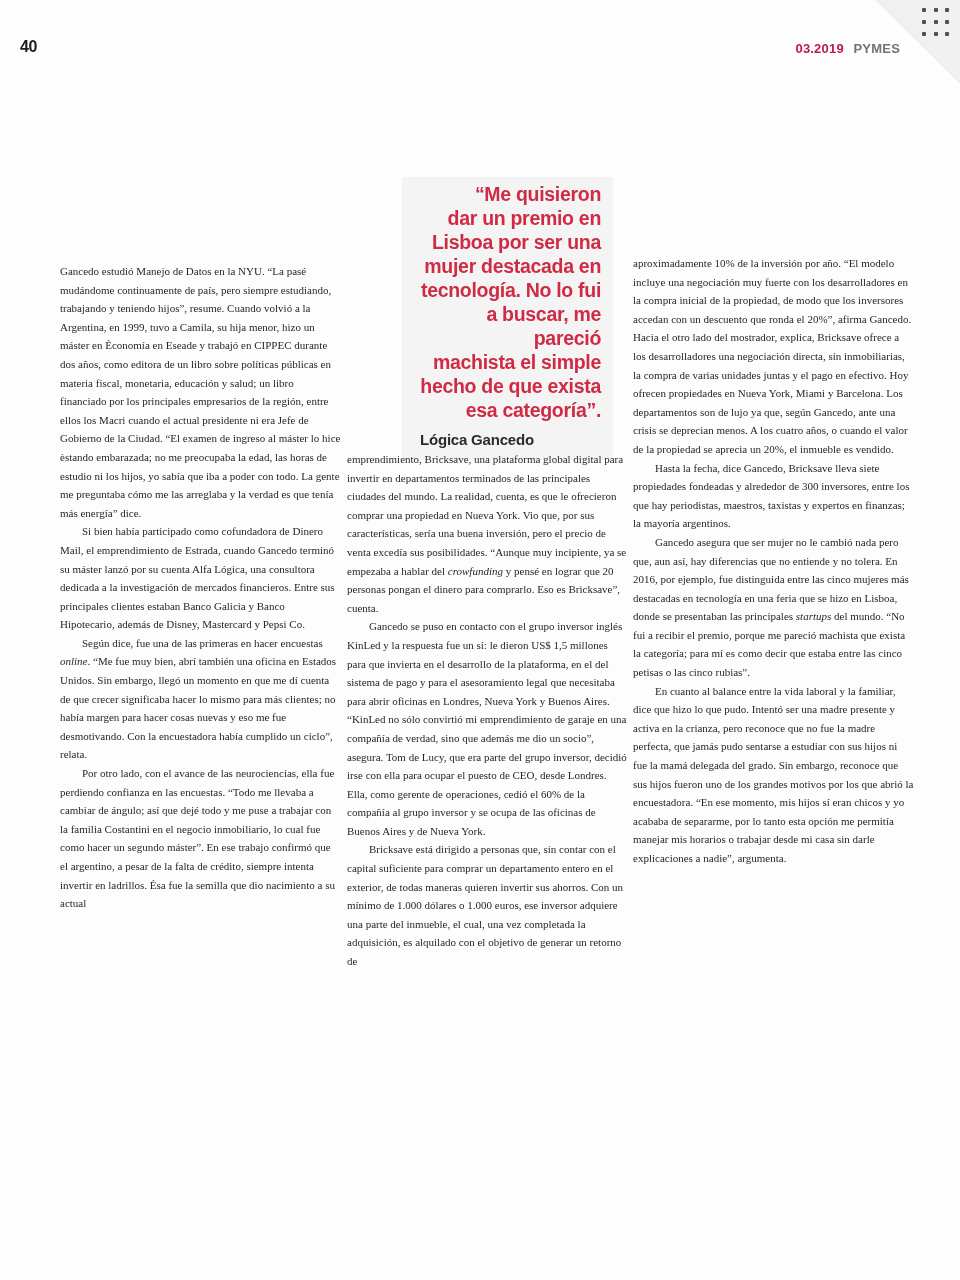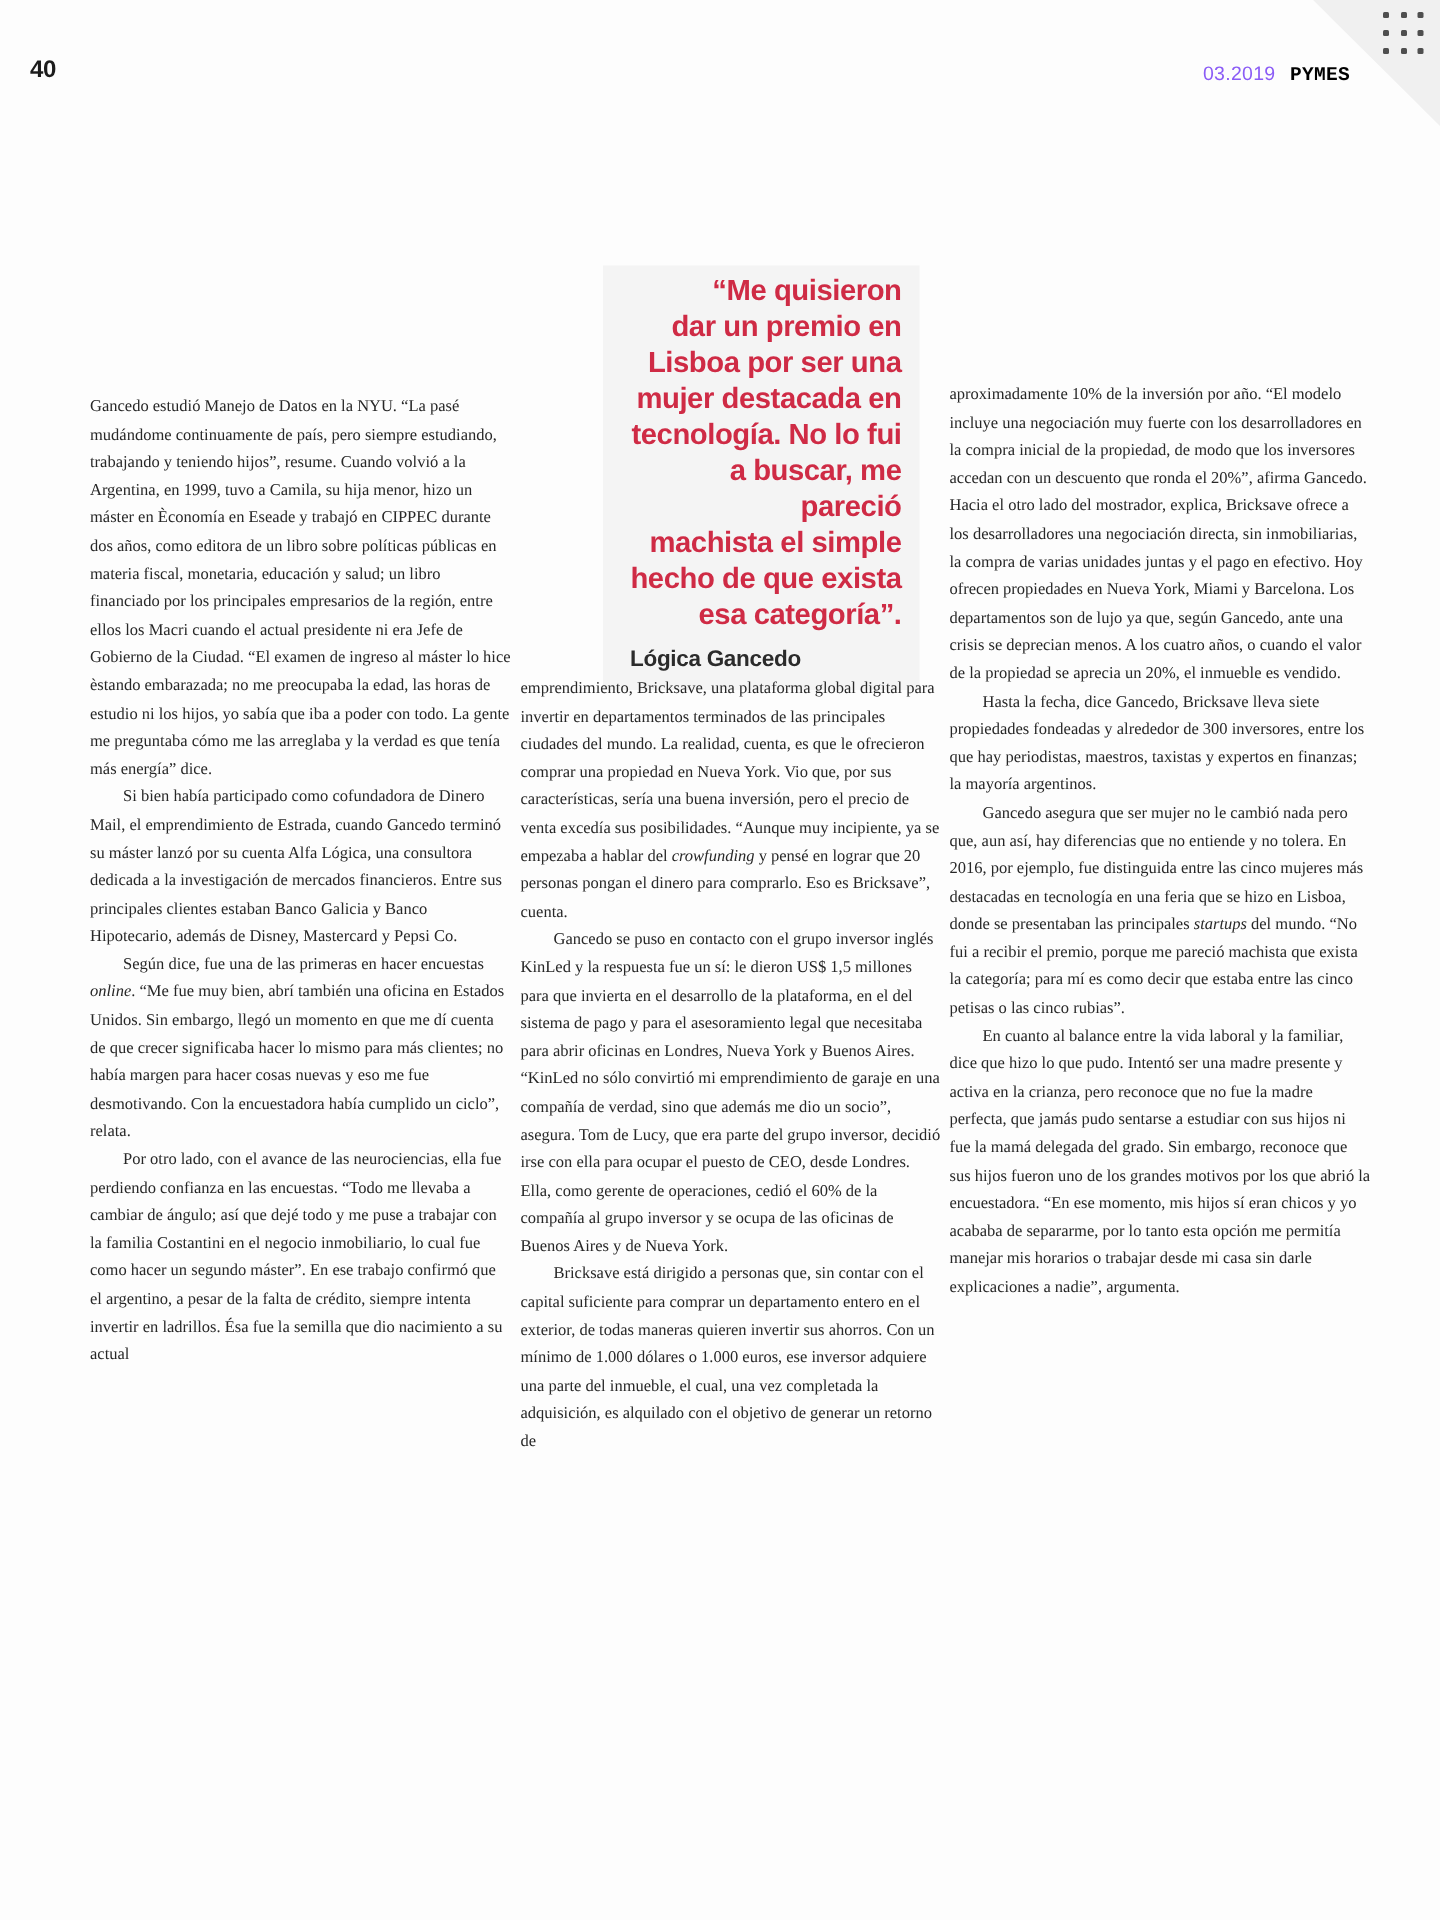--- a/index.html
+++ b/index.html
@@ -18,22 +18,22 @@
     position: absolute; left: 20px; top: 38px;
     font-family: "Liberation Sans", "DejaVu Sans", sans-serif;
     font-weight: 700; font-size: 16px; color: #1c1c1c;
     letter-spacing: -0.3px;
   }
   .folio {
     position: absolute; right: 60px; top: 41px;
     font-family: "Liberation Sans", "DejaVu Sans", sans-serif;
     font-size: 13px; white-space: nowrap;
   }
-  .folio .issue { color: #8b5cf6; font-weight: 400; letter-spacing: 0.2px; }
-  .folio .mag { color: #000000; font-weight: 700; margin-left: 6px; letter-spacing: 0.2px; font-family: Liberation Mono, monospace; }
+  .folio .issue { color: #be185d; font-weight: 700; letter-spacing: 0.2px; }
+  .folio .mag { color: #737373; font-weight: 700; margin-left: 6px; letter-spacing: 0.2px; }
 
   
   .corner {
     position: absolute; top: 0; right: 0;
     width: 92px; height: 84px;
     clip-path: polygon(8% 0, 100% 0, 100% 100%);
     background: #f0f0f0;
   }
   .dots-grid {
     position: absolute; top: 8px; right: 11px;

